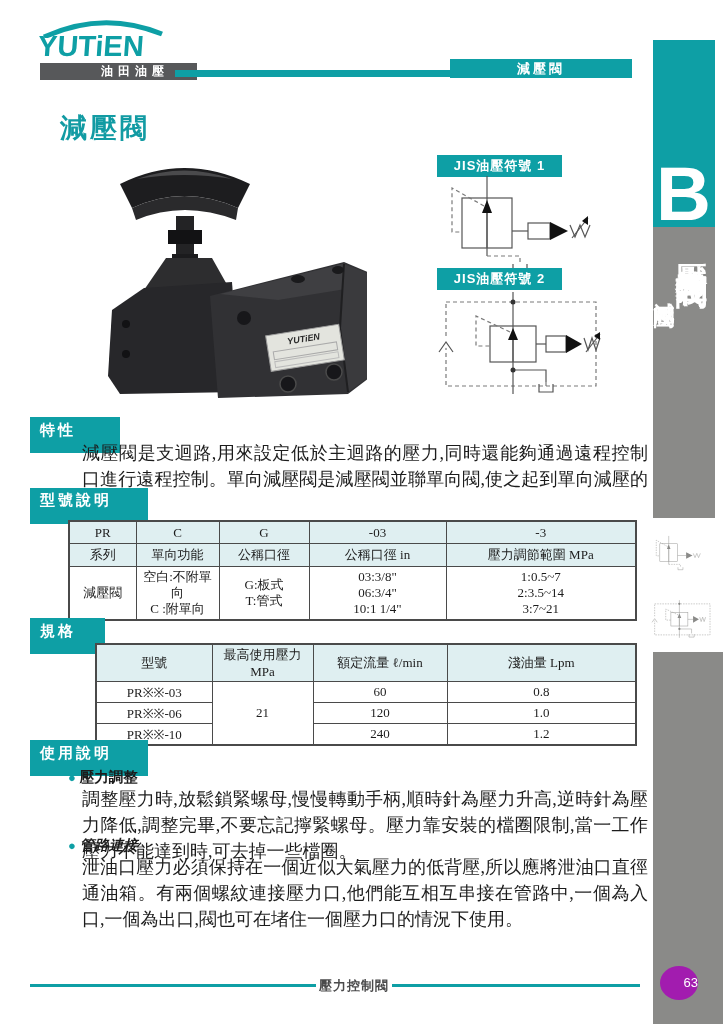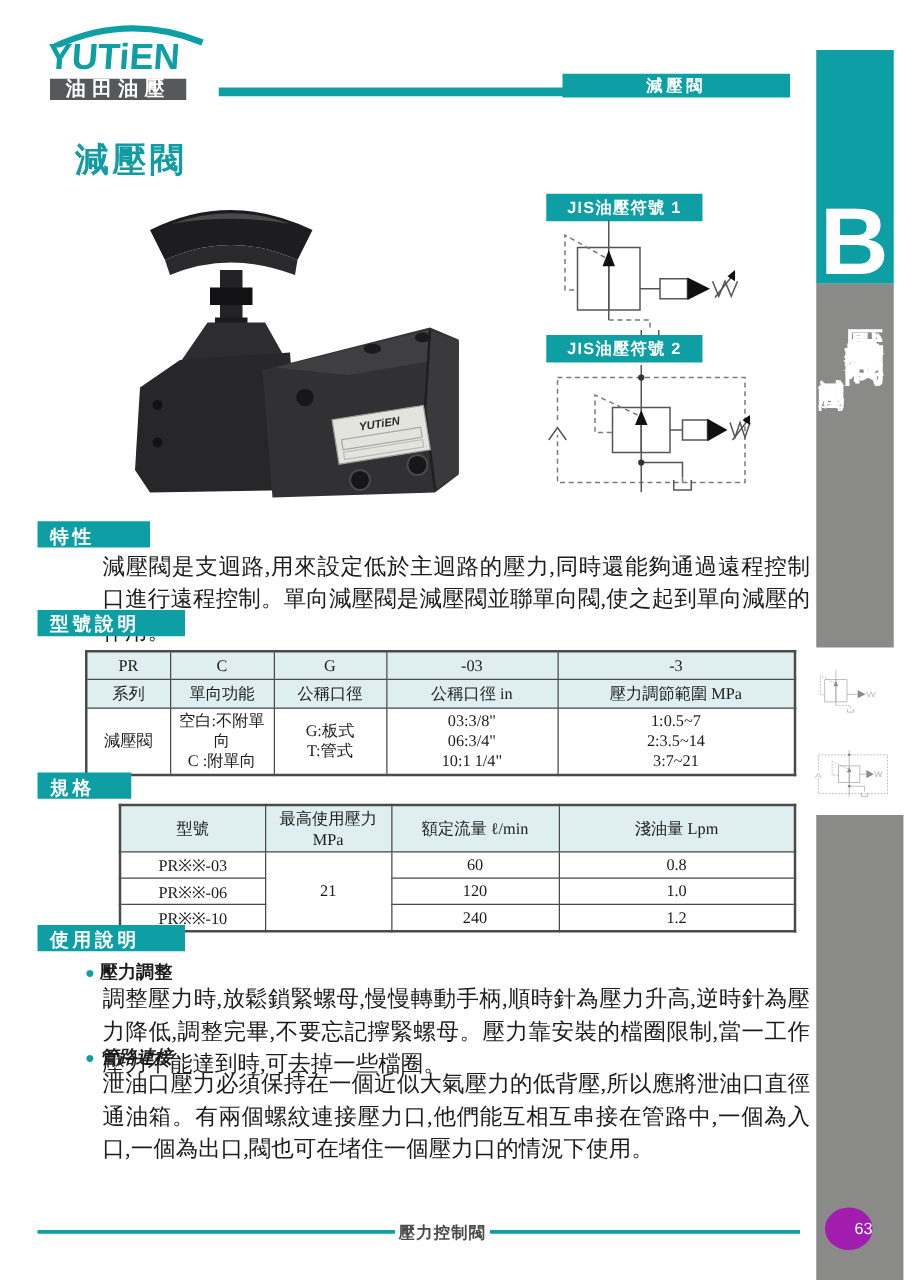--- a/index.html
+++ b/index.html
@@ -3,41 +3,41 @@
 <meta charset="utf-8">
 <style>
   html,body{margin:0;padding:0;background:#fff;}
   #page{position:relative;width:723px;height:1024px;background:#fff;overflow:hidden;
         font-family:"Liberation Sans","DejaVu Sans",sans-serif;color:#222;}
   .abs{position:absolute;}
 
   
   .logo-text{position:absolute;left:38px;top:30px;width:126px;font-size:29px;font-weight:bold;
              color:#0E9FA5;letter-spacing:0px;transform:skewX(-4deg);}
-  .logo-bar{position:absolute;left:40px;top:63px;width:109px;height:17px;background:#57585A;
-            color:#fff;font-size:16px;font-weight:bold;text-align:center;line-height:17px;letter-spacing:5px;}
+  .logo-bar{position:absolute;left:40px;top:63px;width:124px;height:17px;background:#57585A;
+            color:#fff;font-size:12px;font-weight:bold;text-align:center;line-height:17px;letter-spacing:5px;padding-left:33px;}
   .bar-thin{position:absolute;left:175px;top:70px;width:278px;height:7px;background:#0E9FA5;}
   .bar-thick{position:absolute;left:450px;top:59px;width:182px;height:19px;background:#0E9FA5;
              color:#fff;font-size:13px;font-weight:bold;text-align:center;line-height:19px;letter-spacing:3px;}
 
   
   .teal-block{position:absolute;left:653px;top:40px;width:62px;height:187px;background:#0E9FA5;}
   .gray-block1{position:absolute;left:653px;top:227px;width:62px;height:291px;background:#8A8A88;}
   .gray-block2{position:absolute;left:653px;top:652px;width:70px;height:372px;background:#8A8A88;}
   .side-b{position:absolute;left:656px;top:156px;font-size:76px;font-weight:800;color:#fff;line-height:1;}
   .side-title{position:absolute;left:676px;top:237px;writing-mode:vertical-rl;text-orientation:upright;
               font-size:32px;font-weight:700;color:#fff;letter-spacing:4px;line-height:1;}
   .side-sub{position:absolute;left:654px;top:286px;writing-mode:vertical-rl;text-orientation:upright;
             font-size:21px;font-weight:700;color:#fff;letter-spacing:3px;line-height:1;}
   .page-circle{position:absolute;left:660px;top:966px;width:38px;height:34px;border-radius:50%;
                background:#a21caf;color:#fff;font-size:13px;font-weight:normal;text-align:right;line-height:34px;}
 
   
   .page-title{position:absolute;left:60px;top:110px;font-size:27px;font-weight:bold;color:#129BA3;letter-spacing:3px;}
-  .badge{position:absolute;height:21px;background:#0E9FA5;color:#fff;font-size:15px;font-weight:bold;
+  .badge{position:absolute;height:36px;background:#0E9FA5;color:#fff;font-size:15px;font-weight:bold;
          line-height:25px;padding-left:10px;letter-spacing:3px;box-sizing:border-box;}
   .jis-banner{position:absolute;width:125px;height:22px;background:#0E9FA5;color:#fff;font-size:13px;
               font-weight:bold;text-align:center;line-height:22px;letter-spacing:1px;}
 
   
   .para{position:absolute;left:82px;width:566px;font-family:"Liberation Serif","DejaVu Serif",serif;
         font-size:18px;line-height:26px;color:#1c1c1c;text-align:justify;word-break:break-all;}
   .bullet-head{position:absolute;left:68px;font-size:14.5px;font-weight:bold;color:#1c1c1c;}
   .bullet-head .dot{color:#0E9FA5;margin-right:4px;font-size:13px;}
 

